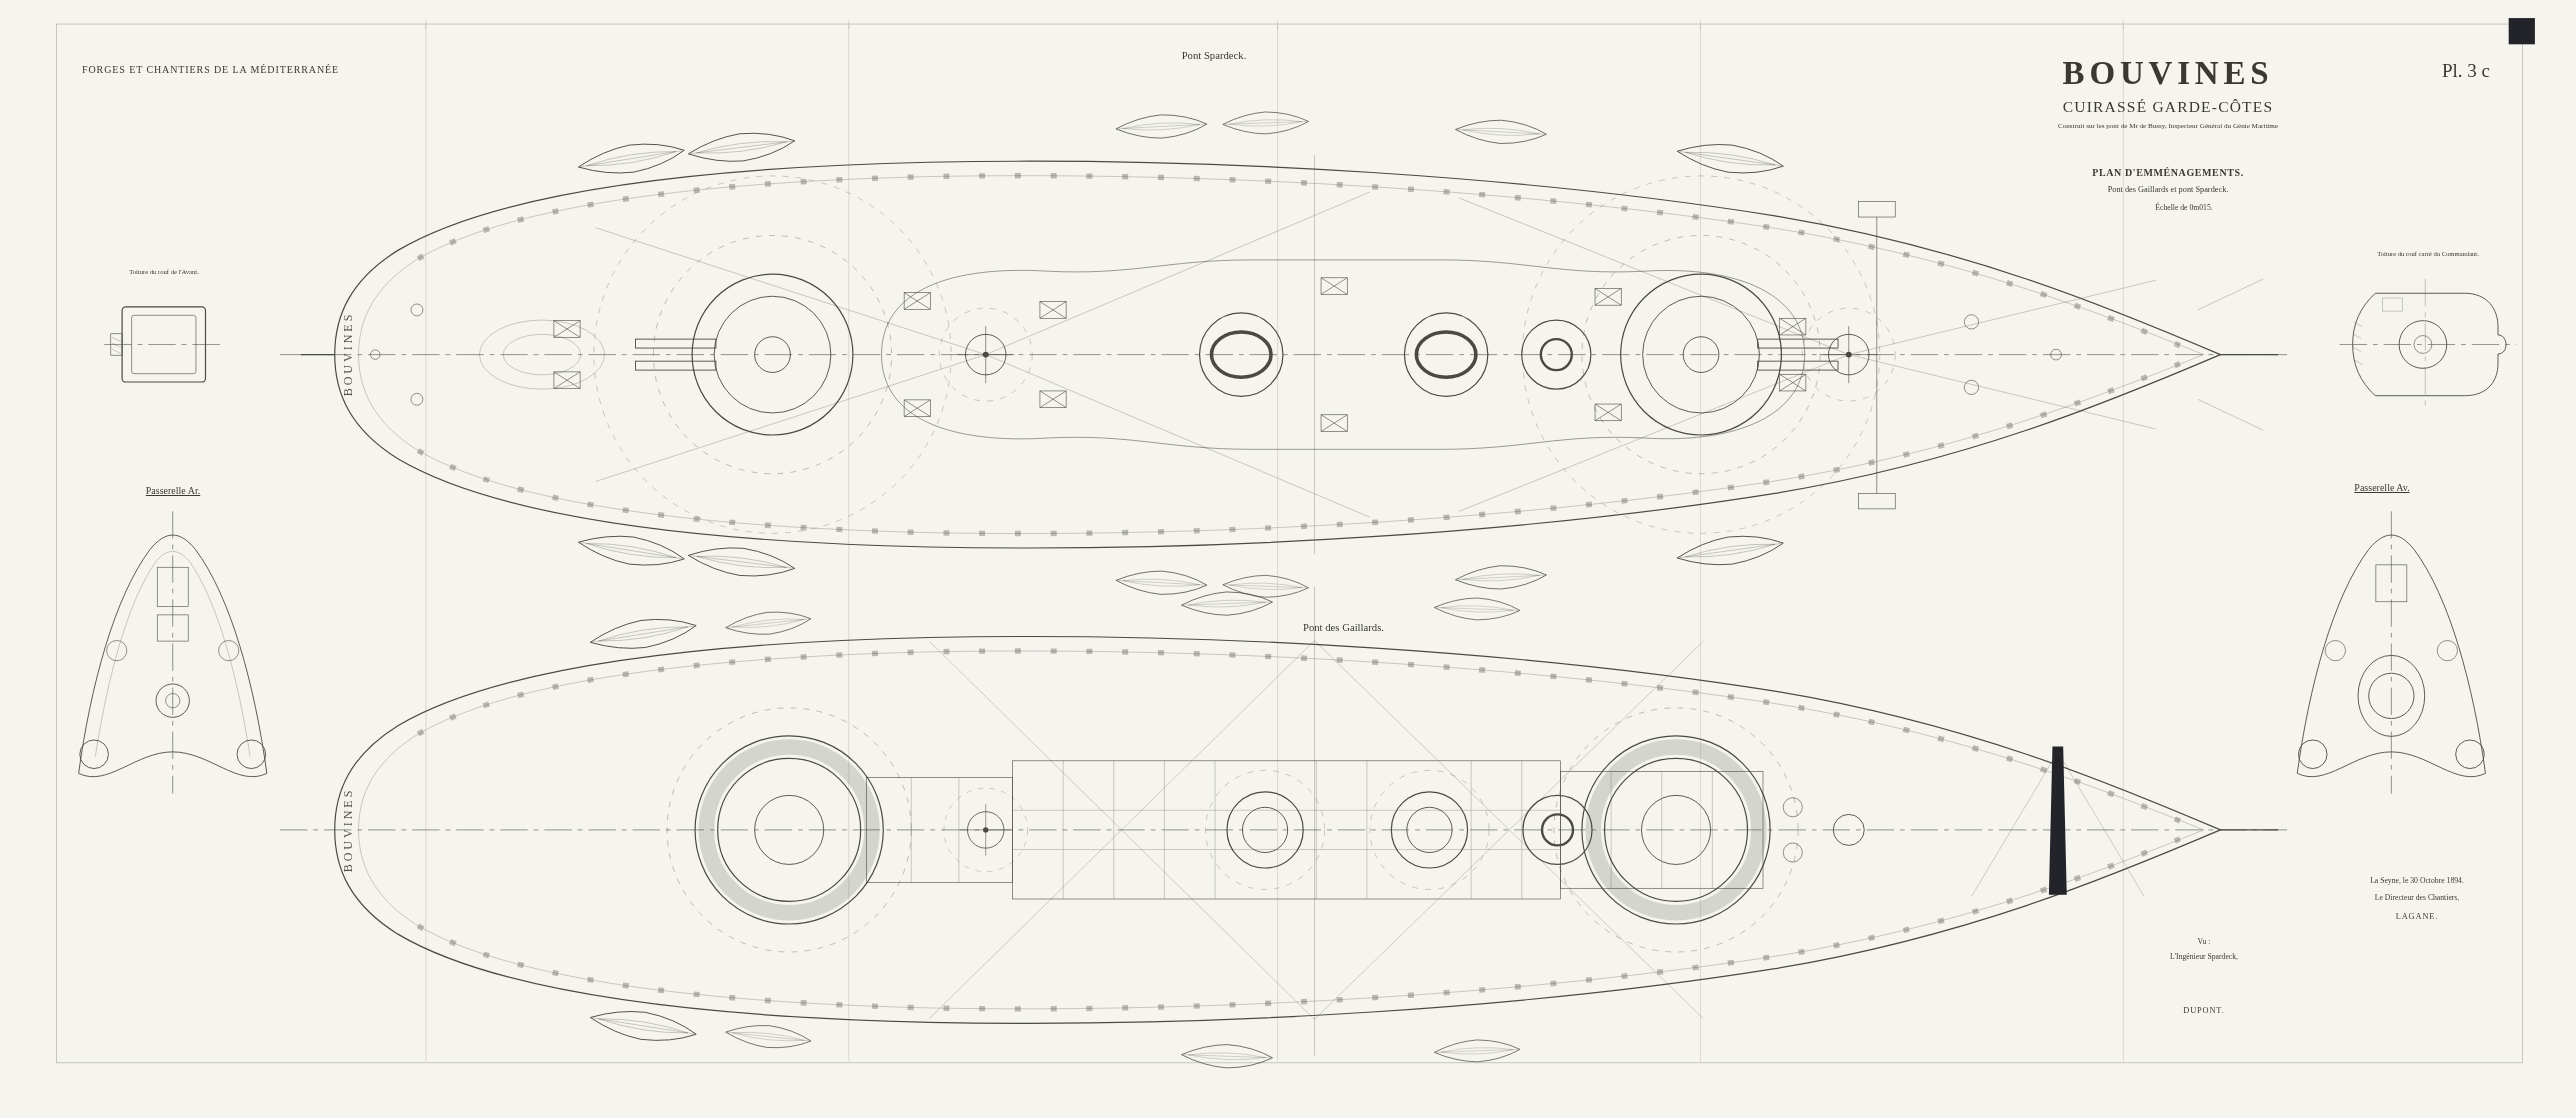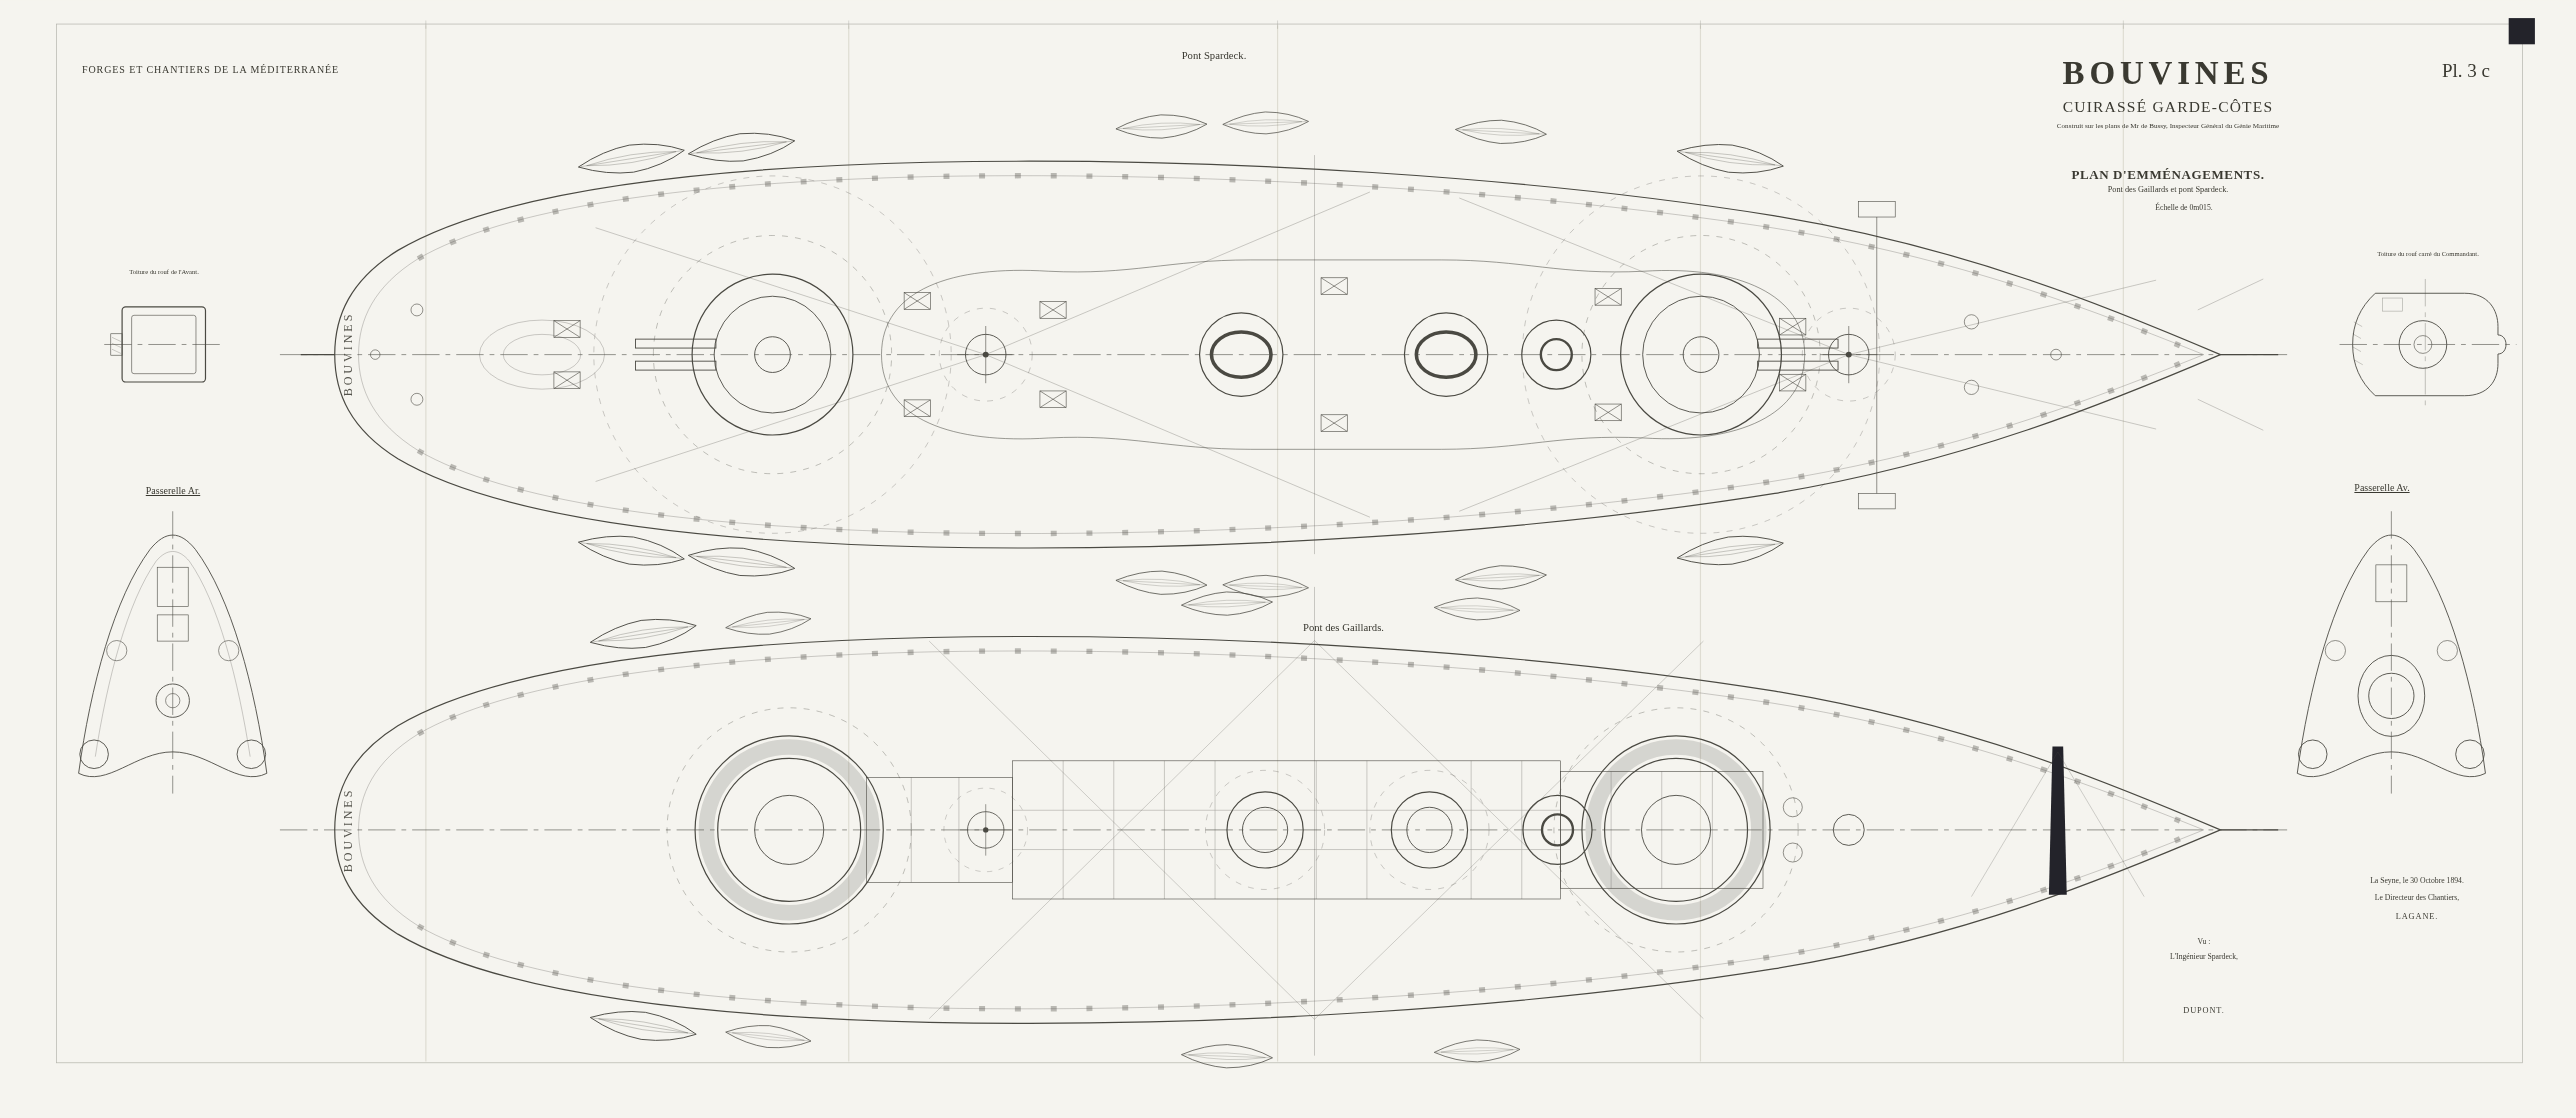--- a/index.html
+++ b/index.html
@@ -19,21 +19,21 @@
   .frame{fill:none;stroke:#8b8a80;stroke-width:1.2;opacity:.6;}
   .fold{stroke:#dedcd2;stroke-width:2;}
   .labels{position:absolute;inset:0;pointer-events:none;}
   .lbl{position:absolute;white-space:nowrap;color:#3a3931;}
   .center{transform:translateX(-50%);text-align:center;}
   .company{font-size:10px;letter-spacing:0.9px;}
   .deck-label{font-size:10.7px;}
   .title-name{font-size:33px;font-weight:bold;letter-spacing:4.8px;}
   .title-type{font-size:15.5px;letter-spacing:1.2px;}
   .title-attr{font-size:7.1px;}
-  .plan-title{font-size:13px;font-weight:bold;letter-spacing:0.6px;}
+  .plan-title{font-size:10px;font-weight:bold;letter-spacing:0.6px;}
   .plan-sub{font-size:8.3px;}
   .scale{font-size:7.7px;}
   .plate{font-size:19px;}
   .detail-label{font-size:6.6px;}
   .passerelle-label{font-size:10px;text-decoration:underline;}
   .sig{font-size:7.7px;}
   .sig-name{font-size:8.3px;letter-spacing:0.9px;}
   .hull-name{position:absolute;font-size:12px;letter-spacing:3px;opacity:.85;
     transform:translate(-50%,-50%) rotate(-90deg);}
 </style>
@@ -308,21 +308,21 @@
 </svg>
 
 <div class="labels">
   <div class="lbl company" style="left:82px;top:64px;">FORGES ET CHANTIERS DE LA MÉDITERRANÉE</div>
 
   <div class="lbl deck-label center" style="left:1214px;top:49px;">Pont Spardeck.</div>
   <div class="lbl deck-label center" style="left:1328px;top:621px;padding-left:31px;">Pont des Gaillards.</div>
 
   <div class="lbl title-name center" style="left:2168px;top:55px;">BOUVINES</div>
   <div class="lbl title-type center" style="left:2168px;top:98px;">CUIRASSÉ GARDE-CÔTES</div>
-  <div class="lbl title-attr center" style="left:2168px;top:122px;">Construit sur les plans de Mr de Bussy, Inspecteur Général du Génie Maritime</div>
+  <div class="lbl title-attr center" style="left:2168px;top:122px;">Construit sur les pont de Mr de Bussy, Inspecteur Général du Génie Maritime</div>
   <div class="lbl plan-title center" style="left:2168px;top:167px;">PLAN D'EMMÉNAGEMENTS.</div>
   <div class="lbl plan-sub center" style="left:2168px;top:185px;">Pont des Gaillards et pont Spardeck.</div>
   <div class="lbl scale center" style="left:2168px;top:203px;margin-left:16px;">Échelle de 0m015.</div>
   <div class="lbl plate center" style="left:2466px;top:60px;">Pl. 3 c</div>
 
   <div class="lbl detail-label center" style="left:164px;top:268px;">Toiture du rouf de l'Avant.</div>
   <div class="lbl passerelle-label center" style="left:173px;top:485px;">Passerelle Ar.</div>
   <div class="lbl detail-label center" style="left:2428px;top:250px;">Toiture du rouf carré du Commandant.</div>
   <div class="lbl passerelle-label center" style="left:2382px;top:482px;">Passerelle Av.</div>
 

